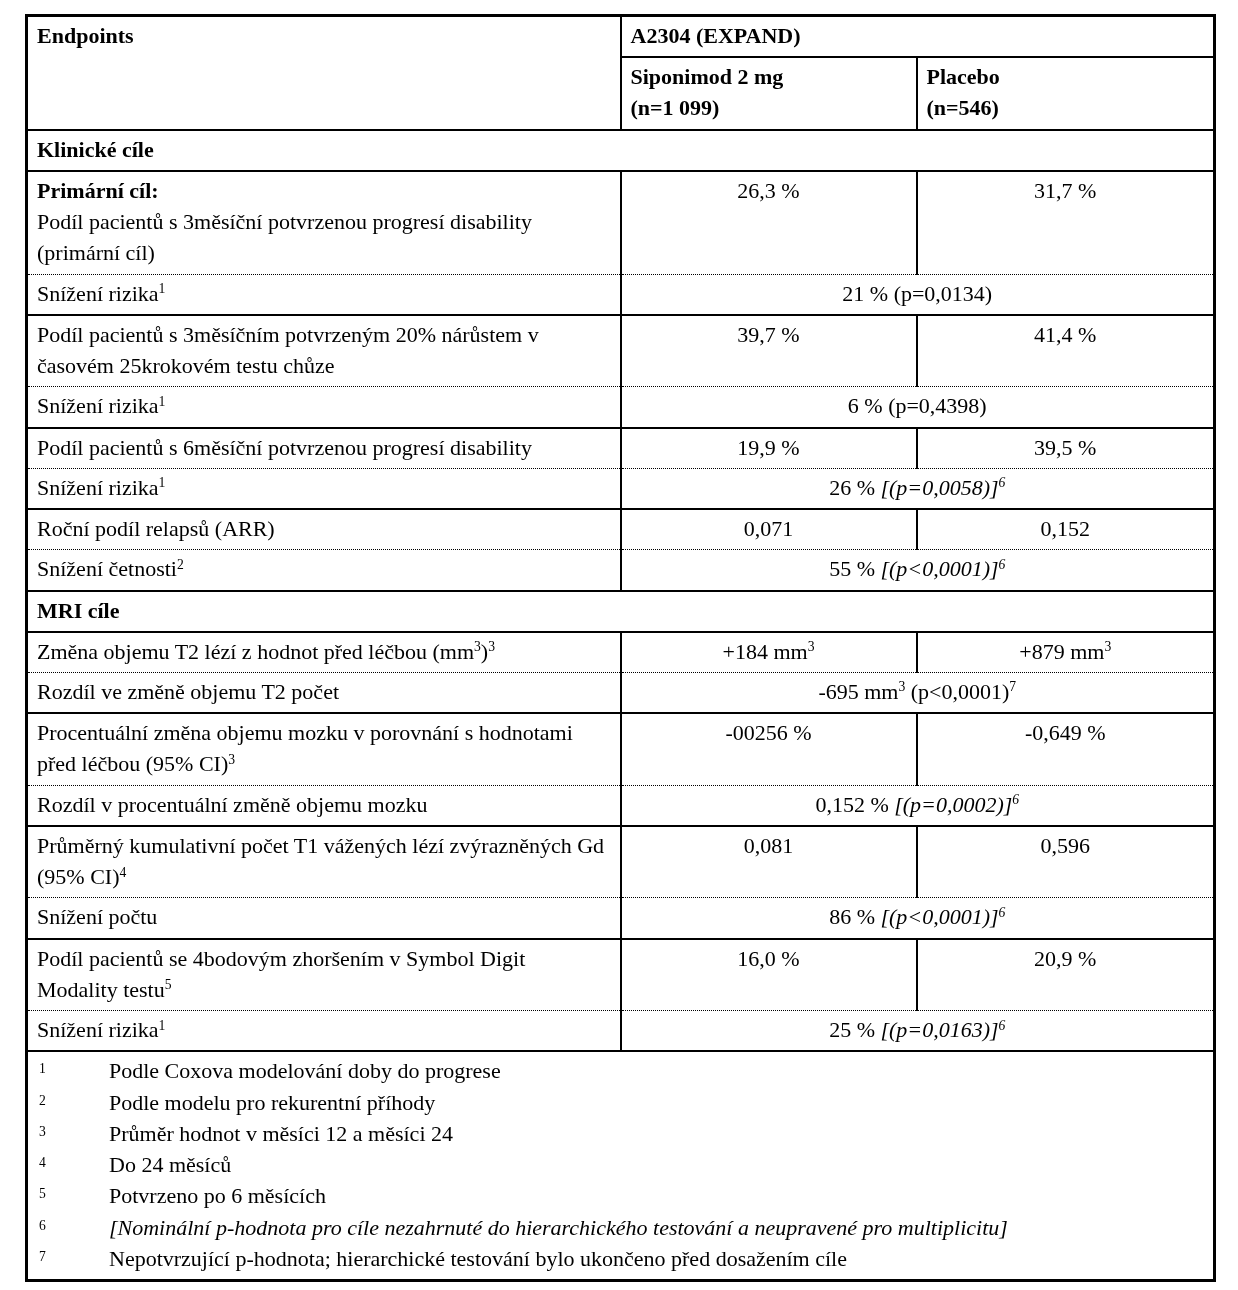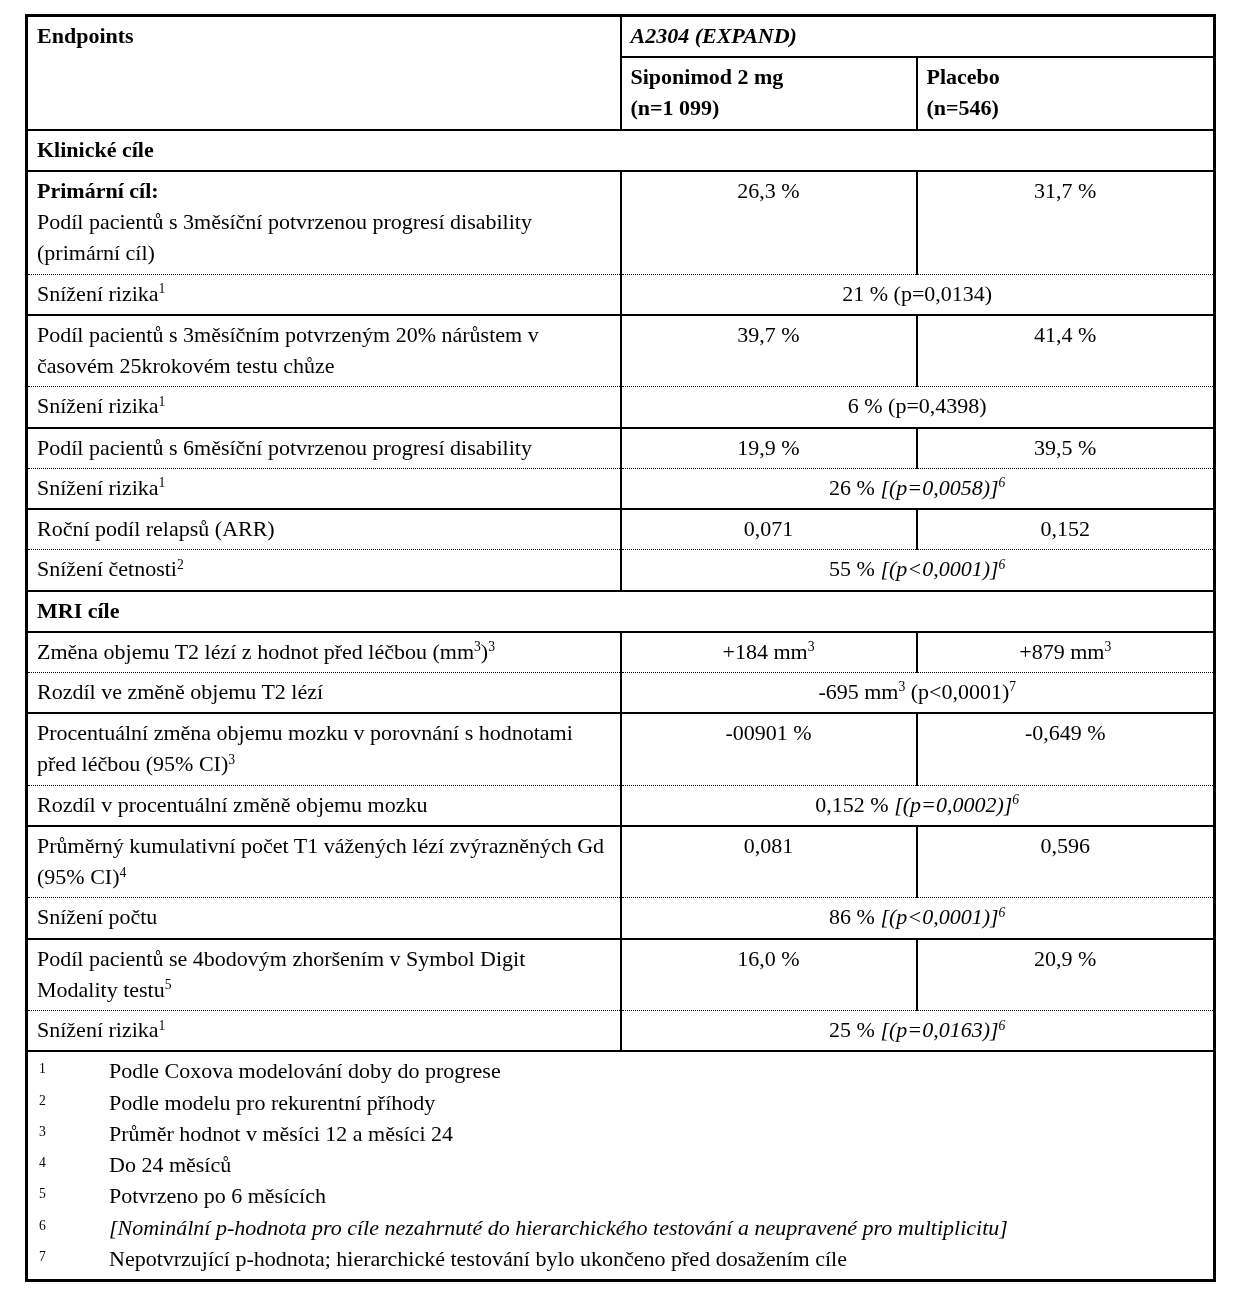--- a/index.html
+++ b/index.html
@@ -31,21 +31,21 @@
     border-left: 2px solid #000;
     border-top: 2px solid #000;
     vertical-align: top;
     padding: 3px 9px 5px 9px;
     text-align: left;
     font-weight: normal;
     overflow: hidden;
   }
   .tbl thead th { font-weight: bold; }
   .hd-endpoints { border-top: none; }
-  .hd-study { text-align: center; border-top: none; font-style: italic; }
+  .hd-study { text-align: center; border-top: none; }
   .hd-arm { text-align: center; }
   tr.sep-dotted > td { border-top: 1px dotted #000; margin-top: 11px; }
   td.val { text-align: center; }
   tr.row-section > td { font-weight: bold; }
   sup {
     font-size: 62%;
     line-height: 0;
     vertical-align: baseline;
     position: relative;
     top: -0.55em;
@@ -133,26 +133,26 @@
   </tr>
         <tr class="row-section sep-solid">
     <td colspan="3"><span>MRI cíle</span></td>
   </tr>
         <tr class="row-data sep-solid">
     <td><span>Změna objemu T2 lézí z hodnot před léčbou (mm</span><sup>3</sup><span>)</span><sup>3</sup></td>
     <td class="val"><span>+184 mm</span><sup>3</sup></td>
     <td class="val"><span>+879 mm</span><sup>3</sup></td>
   </tr>
         <tr class="row-span sep-dotted">
-    <td><span>Rozdíl ve změně objemu T2 lézí</span></td>
+    <td><span>Rozdíl ve změně objemu T2 počet</span></td>
     <td class="val" colspan="2"><span>-695 mm</span><sup>3</sup><span> (p&lt;0,0001)</span><sup>7</sup></td>
   </tr>
         <tr class="row-data sep-solid">
     <td><span>Procentuální změna objemu mozku v porovnání s hodnotami před léčbou (95% CI)</span><sup>3</sup></td>
-    <td class="val"><span>-00901 %</span></td>
+    <td class="val"><span>-00256 %</span></td>
     <td class="val"><span>-0,649 %</span></td>
   </tr>
         <tr class="row-span sep-dotted">
     <td><span>Rozdíl v procentuální změně objemu mozku</span></td>
     <td class="val" colspan="2"><span>0,152 % </span><span class="i">[(p=0,0002)]</span><sup class="i">6</sup></td>
   </tr>
         <tr class="row-data sep-solid">
     <td><span>Průměrný kumulativní počet T1 vážených lézí zvýrazněných Gd (95% CI)</span><sup>4</sup></td>
     <td class="val"><span>0,081</span></td>
     <td class="val"><span>0,596</span></td>

